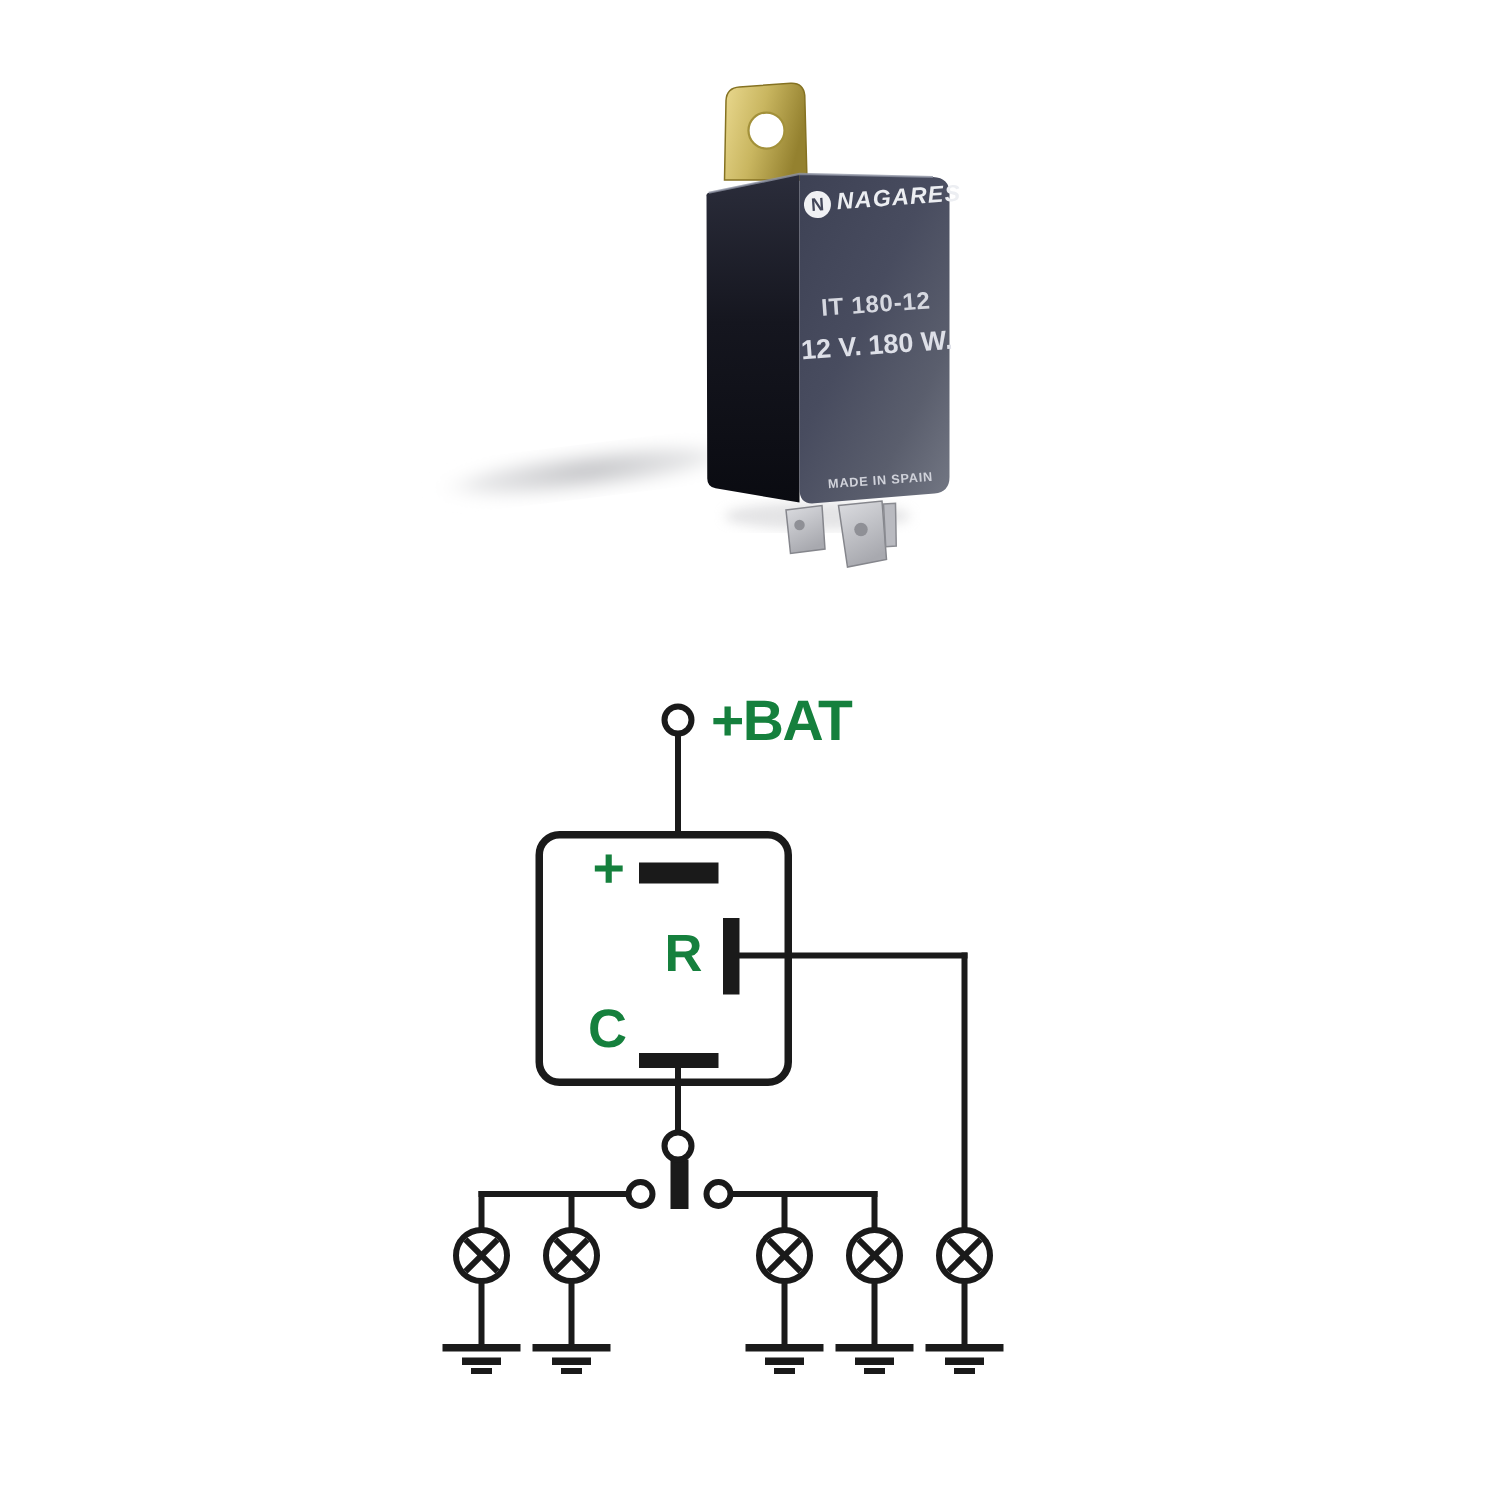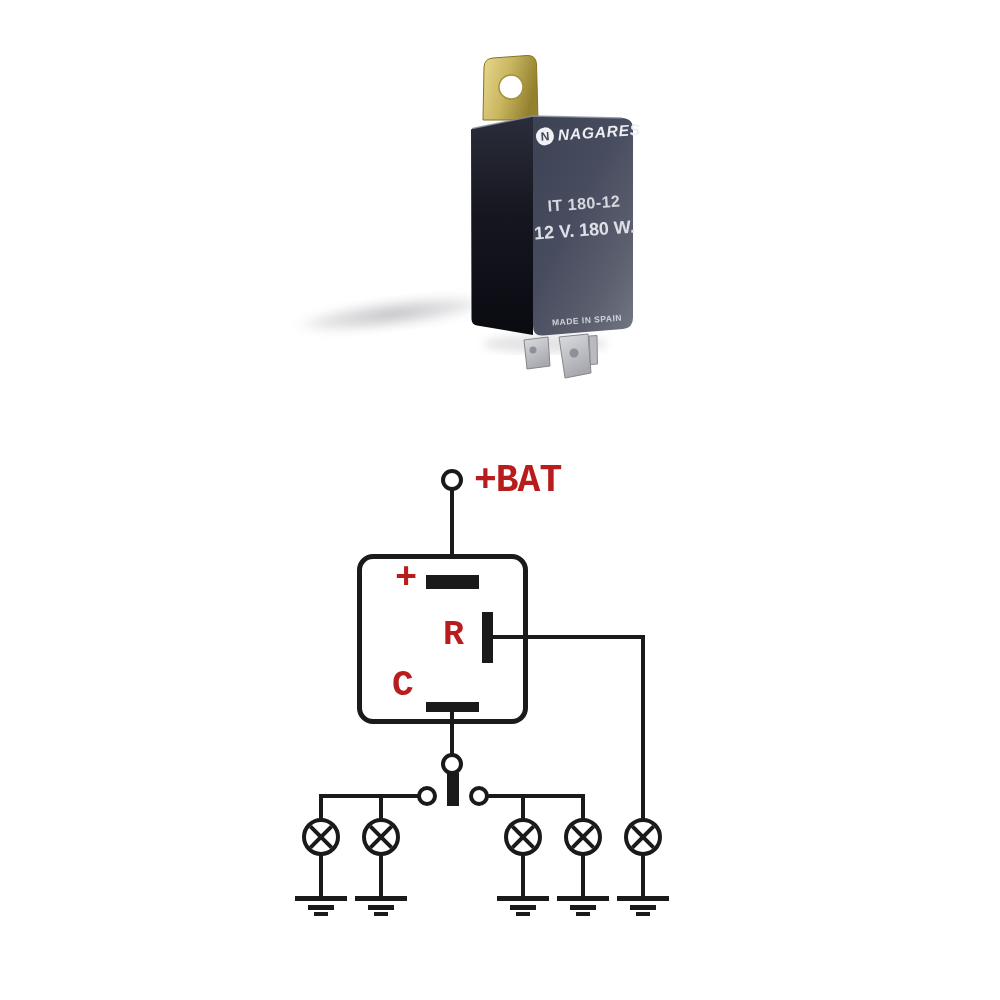--- a/index.html
+++ b/index.html
@@ -3,21 +3,21 @@
 <meta charset="utf-8">
 <style>
   html,body{margin:0;padding:0;background:#ffffff;}
   #canvas{position:relative;width:1000px;height:1000px;background:#ffffff;overflow:hidden;
           font-family:"Liberation Sans",sans-serif;}
 
   
   .line{position:absolute;background:#1a1a1a;}
   .bar{position:absolute;background:#1a1a1a;}
   .node{position:absolute;border:4px solid #1a1a1a;border-radius:50%;background:#ffffff;box-sizing:border-box;}
-  .lbl{position:absolute;font-weight:700;color:#b91c1c;line-height:1;white-space:nowrap;font-family:Liberation Mono, monospace;}
+  .lbl{position:absolute;font-weight:700;color:#15803d;line-height:1;white-space:nowrap;}
 
   .relaybox{position:absolute;left:357px;top:554px;width:171px;height:170px;
             border:5px solid #1a1a1a;border-radius:16px;box-sizing:border-box;background:#ffffff;}
 
   .lamp{position:absolute;top:818px;width:38px;height:38px;border:4px solid #1a1a1a;
         border-radius:50%;background:#ffffff;box-sizing:border-box;}
   .lamp::before,.lamp::after{content:"";position:absolute;left:0;top:13px;width:30px;height:4px;background:#1a1a1a;}
   .lamp::before{transform:rotate(45deg);}
   .lamp::after{transform:rotate(-45deg);}
 

